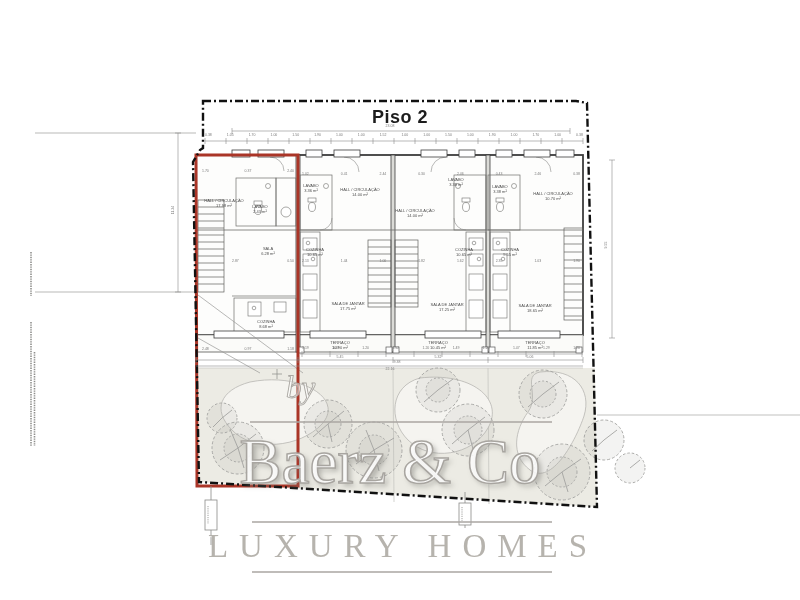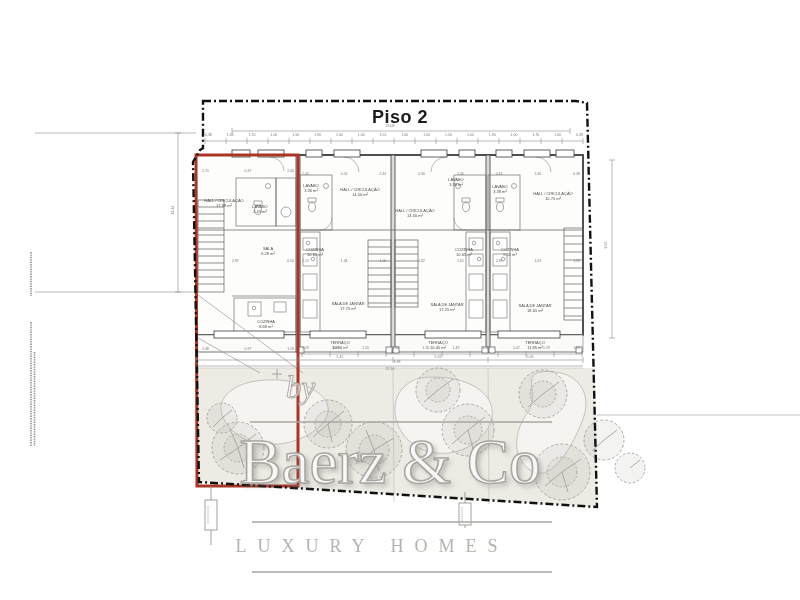--- a/index.html
+++ b/index.html
@@ -21,22 +21,22 @@
   .vdim{position:absolute;font-size:3.5px;color:#7a7a7a;z-index:2;
       transform:translate(-50%,-50%) rotate(-90deg);white-space:nowrap;}
   .wm-by{position:absolute;left:286px;top:370px;font-family:"Liberation Serif",serif;
       font-style:italic;font-size:31px;color:rgba(255,255,255,.55);
       -webkit-text-stroke:.9px #a9a6a1;z-index:5;}
   .wm-rule{position:absolute;height:2px;background:#a9a6a1;opacity:.75;z-index:5;}
   .wm-brand{position:absolute;left:390px;top:462px;transform:translate(-50%,-50%);
       font-family:"Liberation Serif",serif;font-size:63px;white-space:nowrap;
       color:rgba(255,255,255,.85);-webkit-text-stroke:1.5px #a8a5a0;
       text-shadow:3px 3px 5px rgba(128,128,122,.55);z-index:5;}
-  .wm-tagline{position:absolute;left:372px;top:546px;transform:translate(-50%,-50%);
-      font-family:"Liberation Serif",serif;font-size:18px;letter-spacing:11px;
+  .wm-tagline{position:absolute;left:403px;top:546px;transform:translate(-50%,-50%);
+      font-family:"Liberation Serif",serif;font-size:33px;letter-spacing:11px;
       color:rgba(178,175,169,.95);text-shadow:1px 1px 0 rgba(255,255,255,.9);
       z-index:5;white-space:nowrap;}
 </style>
 </head>
 <body>
 
 <svg id="drawing" width="800" height="600" viewBox="0 0 800 600">
 
   <g stroke="#9c9c9a" stroke-width="0.7">
     <line x1="35" y1="133" x2="196" y2="133"></line>

